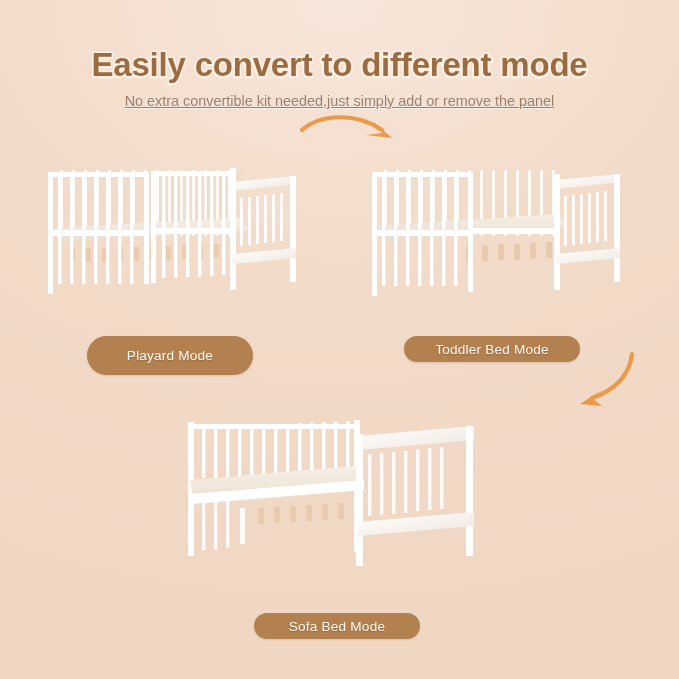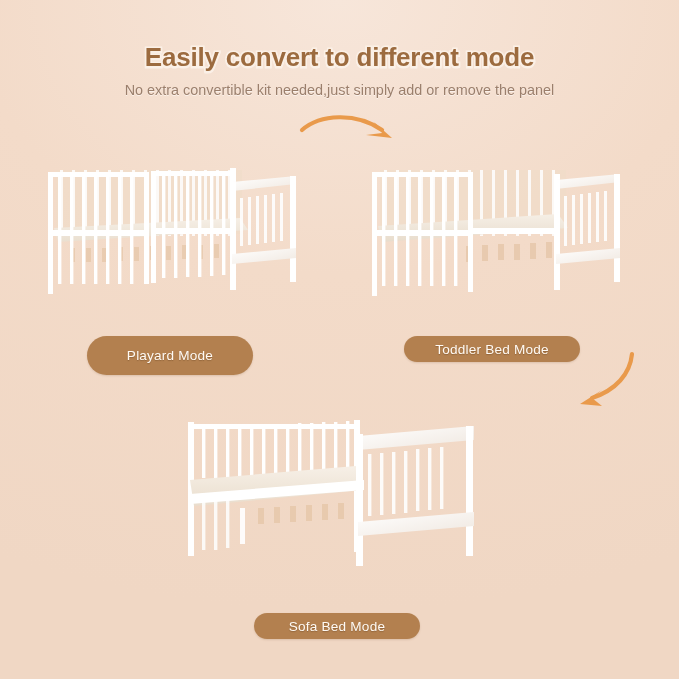--- a/index.html
+++ b/index.html
@@ -10,30 +10,31 @@
     position:relative;
   }
   .page{position:absolute;inset:0;
     background:
       radial-gradient(120% 90% at 50% 0%, #f7e6da 0%, #f3dbc9 45%, #f0d7c4 100%);
   }
 
   
   .header{position:absolute;left:0;right:0;top:38px;text-align:center;}
   .title{
-    font-size:26px;font-weight:bold;letter-spacing:-0.2px;
+    font-size:33px;font-weight:bold;letter-spacing:-0.2px;
     color:#9c6b3f;
     -webkit-text-stroke:3.2px #fbf0e6;
     paint-order:stroke fill;
-    margin:4px;line-height:30px;
+    margin:12px;line-height:30px;
     filter:drop-shadow(0 1px 0 rgba(255,255,255,.5));
   }
   .subtitle{
     margin:9px 0 0 0;font-size:14.4px;color:#9b7f6c;line-height:18px;
     text-shadow:0 1px 0 rgba(255,255,255,.55);
+    text-decoration:underline;
   }
 
   
   .arrow{position:absolute;pointer-events:none;}
   #arrow-1{left:296px;top:108px;}
   #arrow-2{left:570px;top:350px;}
 
   
   .scene{position:absolute;}
   #scene-playard{left:34px;top:158px;width:268px;height:145px;}

